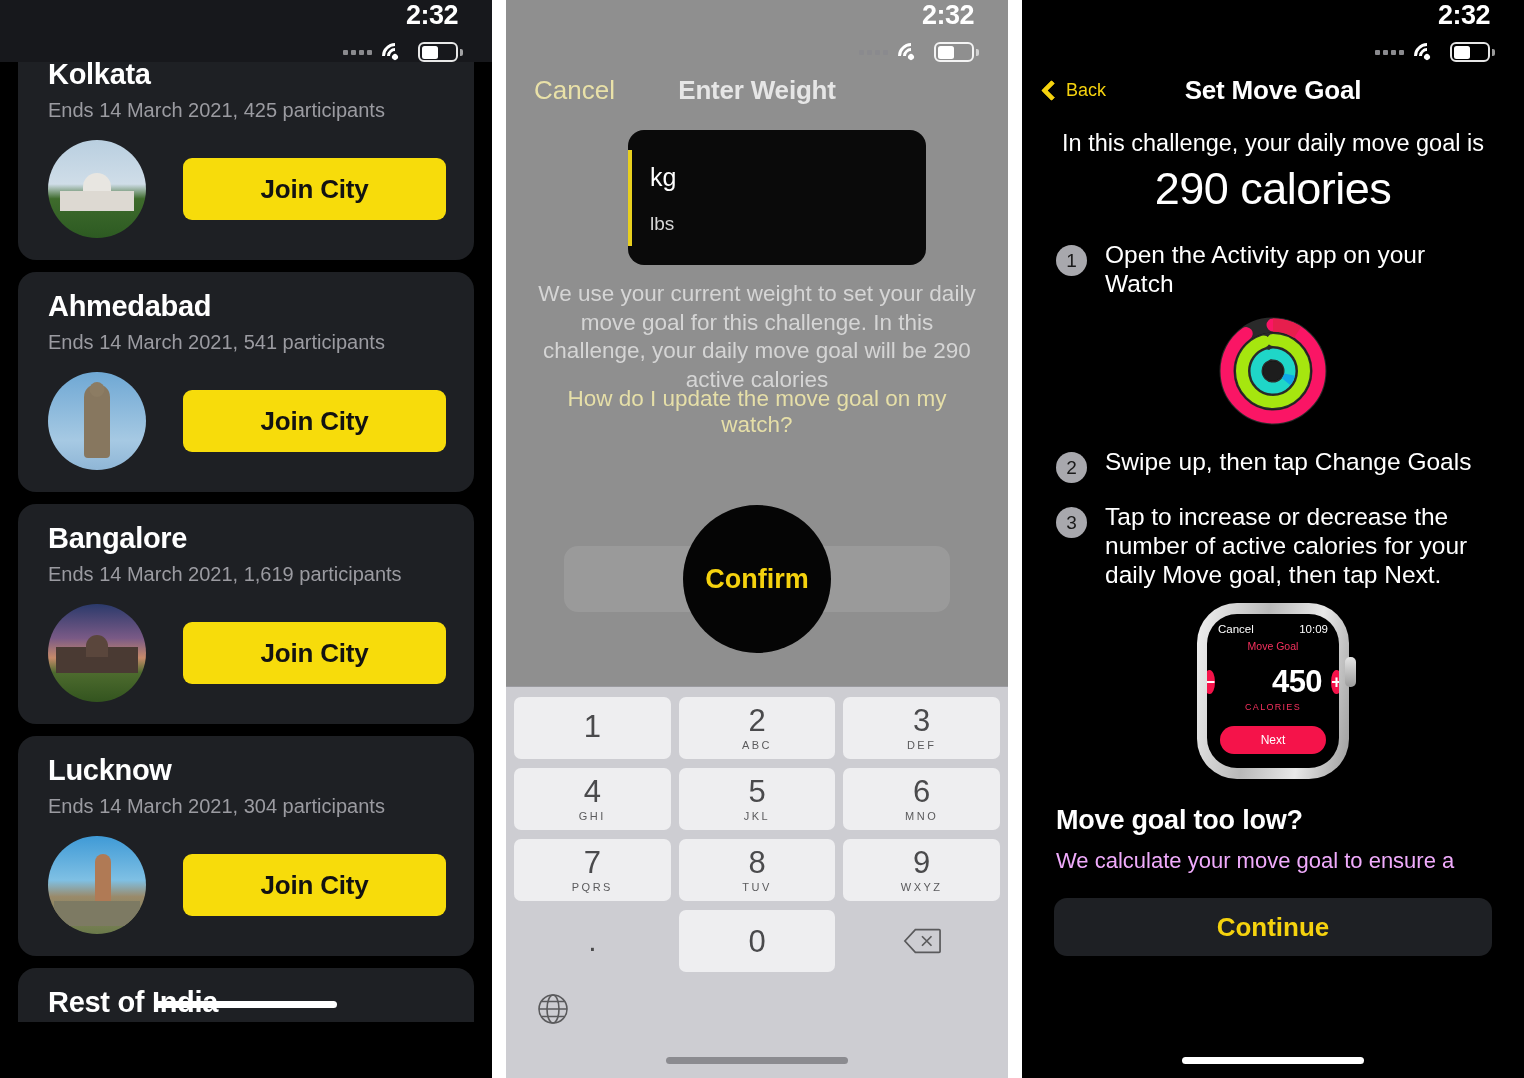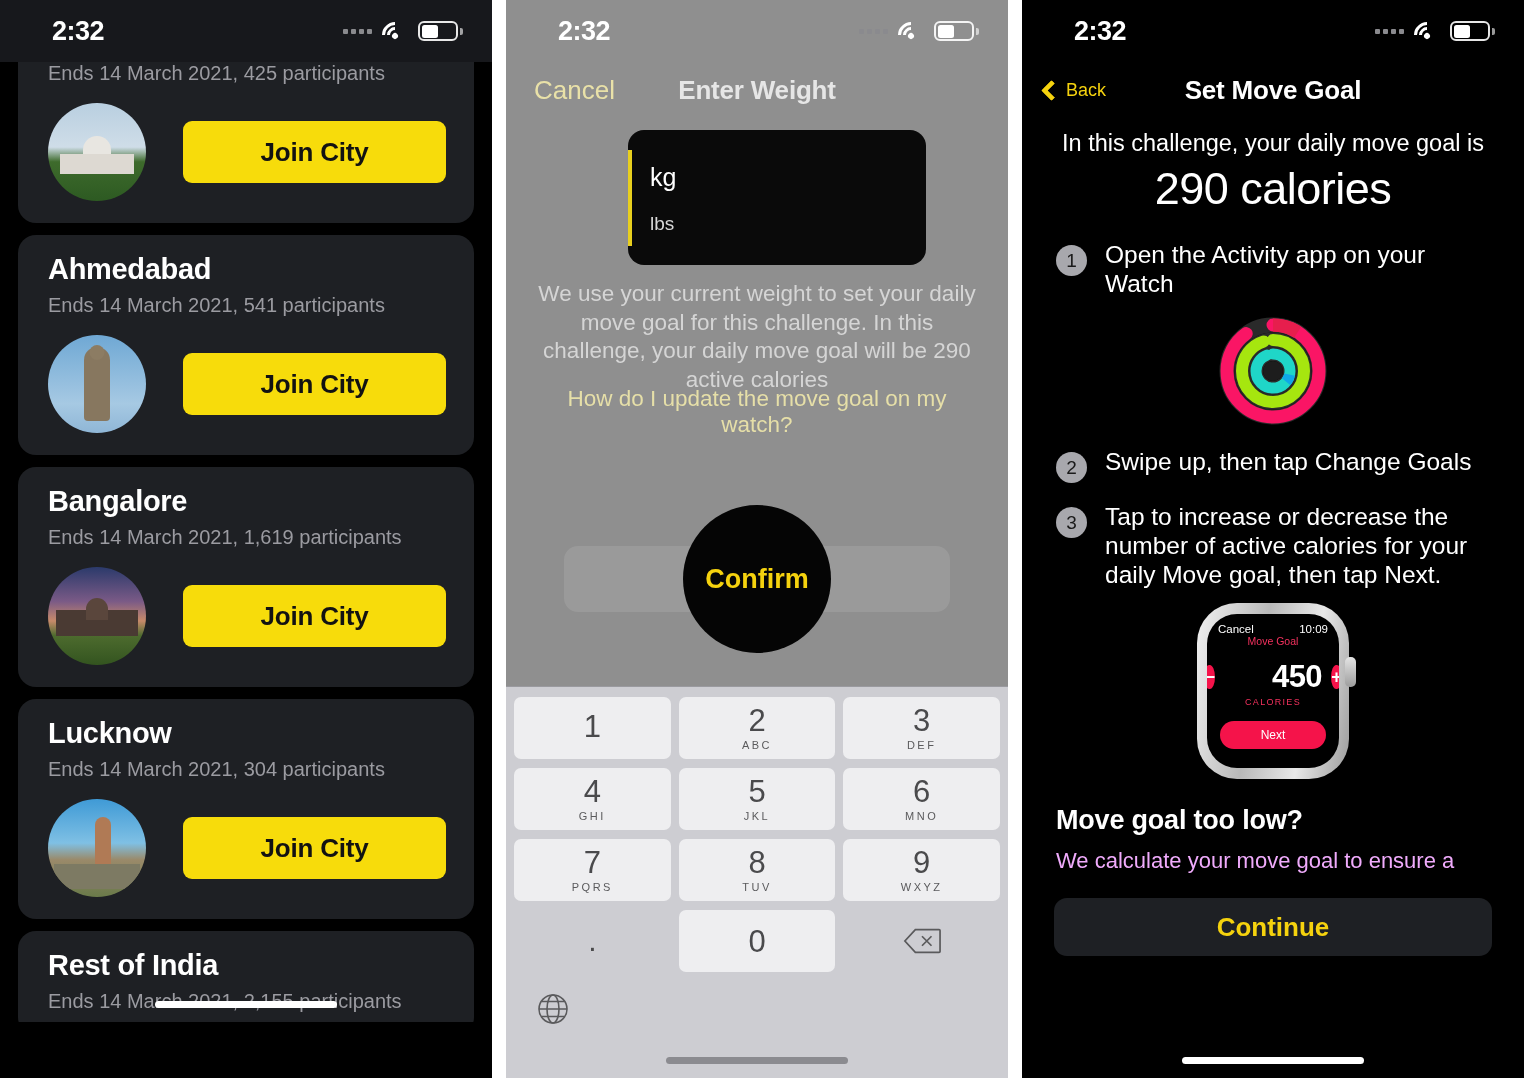--- a/index.html
+++ b/index.html
@@ -24,23 +24,24 @@
     background: #000;
     flex: none;
   }
   .gap { flex: none; width: 14px; height: 1078px; background: #fff; }
 
   
   .statusbar {
     position: relative;
     height: 62px;
     display: flex;
-    align-items: center;
+    align-items: flex-end;
     justify-content: space-between;
-    padding: 0 34px 0 52px;
+    padding: 0 34px 0 16px;
+    flex-direction: column;
   }
   .sb-time {
     font-size: 27px; font-weight: bold; color: #fff;
     letter-spacing: -0.5px;
   }
   .sb-right { display: flex; align-items: center; gap: 10px; }
   .sig-dots { display: flex; gap: 3px; align-items: flex-end; }
   .sig-dots i { display: block; width: 5px; height: 5px; background: #8a8a8e; border-radius: 1px; }
   .wifi { position: relative; width: 26px; height: 19px; }
   .wifi b {
@@ -315,21 +316,21 @@
     background: linear-gradient(#e4e4e4,#9d9d9d);
   }
   .watch-screen {
     width: 100%; height: 100%;
     background: #000; border-radius: 30px;
     padding: 9px 11px; position: relative; overflow: hidden;
   }
   .w-top { display: flex; justify-content: space-between; align-items: center; }
   .w-cancel { color: #fff; font-size: 11.5px; }
   .w-time { color: #fff; font-size: 11.5px; font-weight: normal; }
-  .w-movegoal { text-align: center; color: #f5315e; font-size: 10.5px; }
+  .w-movegoal { text-align: center; color: #f5315e; font-size: 10.5px; margin-top: 5px; }
   .w-stepper {
     display: flex; align-items: center; justify-content: center;
     gap: 9px; margin-top: 12px;
   }
   .w-circ {
     width: 24px; height: 24px; border-radius: 50%;
     background: #f5134a; color: #fff;
     display: flex; align-items: center; justify-content: center;
     font-size: 18px; line-height: 1; font-weight: bold;
   }
@@ -393,20 +394,21 @@
             <span class="batt-fill" style="width:16px"></span>
             <span class="batt-cap"></span>
         </span>
       </div>
     </div>
 
 
     <div class="citylist">
 
       <div class="citycard first">
+        <div class="city-name">Kolkata</div>
         <div class="city-sub">Ends 14 March 2021, 425 participants</div>
         <div class="city-row">
           <div class="city-thumb th-kolkata"></div>
           <div class="join-btn">Join City</div>
         </div>
       </div>
 
       <div class="citycard">
         <div class="city-name">Ahmedabad</div>
         <div class="city-sub">Ends 14 March 2021, 541 participants</div>

